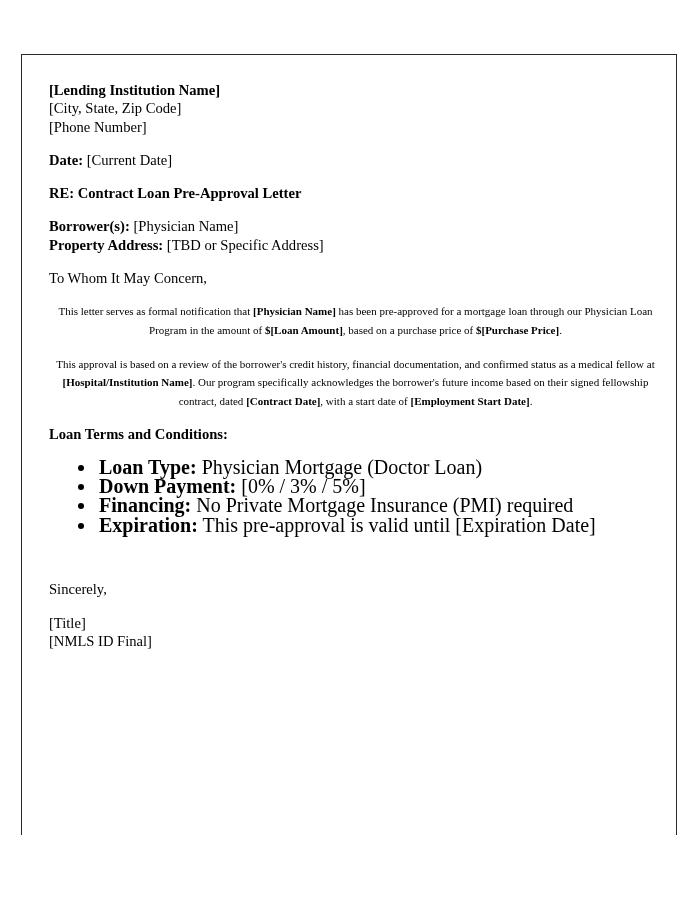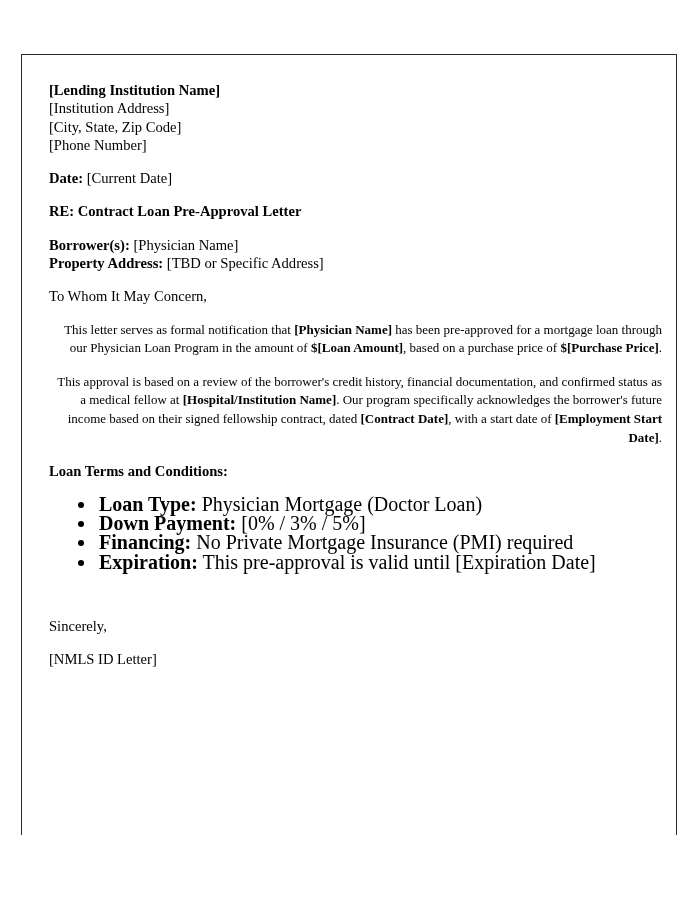--- a/index.html
+++ b/index.html
@@ -36,23 +36,23 @@
   p, .line, ul {
     margin: 0;
     padding: 0;
   }
   .line {
     font-size: 14.6px;
     line-height: 18.3px;
     white-space: pre-wrap;
   }
   .para {
-    font-size: 13px;
+    font-size: 11px;
     line-height: 18.6px;
-    text-align: right;
+    text-align: center;
   }
   .gap {
     height: 15px;
   }
   .gap-sm {
     height: 14px;
   }
   b, .b {
     font-weight: bold;
   }
@@ -71,21 +71,20 @@
   }
 </style>
 </head>
 <body>
 
 <div class="page">
   <div class="content">
 
     <div class="blk">
       <div class="line b">[Lending Institution Name]</div>
-      <div class="line">[Institution Address]</div>
       <div class="line">[City, State, Zip Code]</div>
       <div class="line">[Phone Number]</div>
     </div>
 
     <div class="gap"></div>
 
     <div class="line"><b>Date:</b><span> <span>[Current Date]</span></span></div>
 
     <div class="gap"></div>
 
@@ -129,17 +128,18 @@
     <div class="gap"></div>
 
 
     <div class="gap"></div>
 
     <div class="line">Sincerely,</div>
 
     <div class="gap"></div>
 
     <div class="blk">
-      <div class="line">[NMLS ID Letter]</div>
+      <div class="line">[Title]</div>
+      <div class="line">[NMLS ID Final]</div>
     </div>
 
   </div>
 </div>
 
 </body></html>

